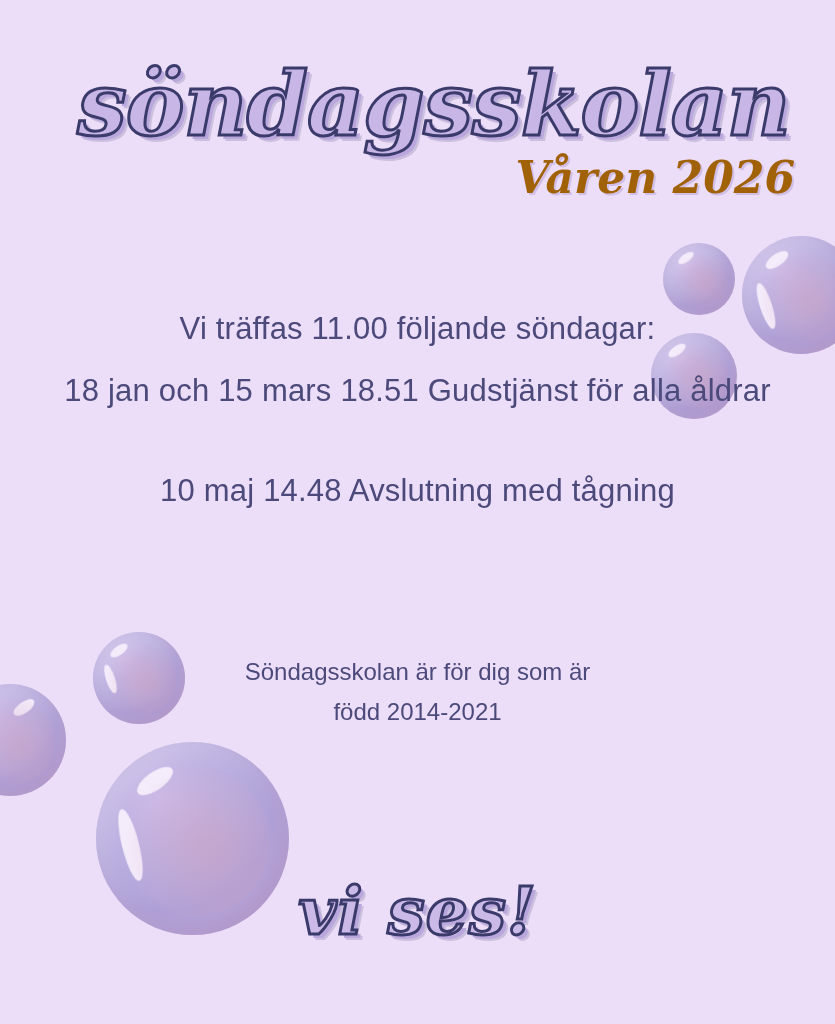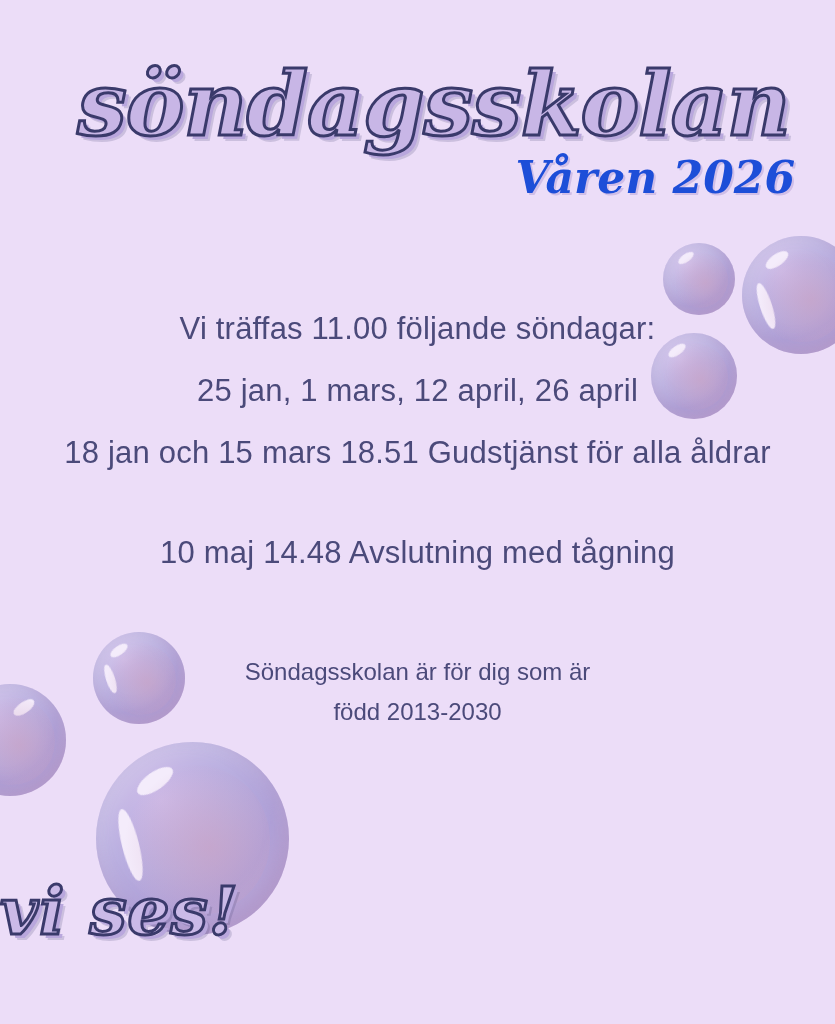--- a/index.html
+++ b/index.html
@@ -69,21 +69,21 @@
     white-space: nowrap;
   }
   .subhead {
     position: absolute;
     right: 40px;
     top: 152px;
     font-family: "DejaVu Serif", serif;
     font-style: italic;
     font-weight: 700;
     font-size: 44px;
-    color: #1d4ed8;
+    color: #a16207;
     letter-spacing: 0px;
     text-shadow: 2px 2px 0 rgba(190,170,220,0.6);
   }
 
   
   .body-block {
     position: absolute;
     left: 0;
     top: 298px;
     width: 835px;
@@ -111,21 +111,21 @@
     line-height: 40px;
     color: #4b4a7a;
   }
 
   
   .footer-wrap {
     position: absolute;
     left: 0;
     top: 872px;
     width: 835px;
-    text-align: left;
+    text-align: center;
   }
   .footer {
     display: inline-block;
     font-family: "DejaVu Serif", serif;
     font-style: italic;
     font-weight: 700;
     font-size: 66px;
     color: #cbbae8;
     -webkit-text-stroke: 3px #3a3a6b;
     text-shadow:
@@ -163,27 +163,26 @@
     <div class="gloss" style="left:26px; top:66px; width:17px; height:74px; transform:rotate(-14deg);"></div>
   </div>
 
   <div class="headline-wrap">
     <div class="headline">söndagsskolan</div>
   </div>
   <div class="subhead">Våren 2026</div>
 
   <div class="body-block">
     <div class="body-line">Vi träffas 11.00 följande söndagar:</div>
-    <div class="body-line">25 jan, 1 mars, 12 april, 26 april</div>
     <div class="body-line">18 jan och 15 mars 18.51 Gudstjänst för alla åldrar</div>
     <div class="body-line spaced">10 maj 14.48 Avslutning med tågning</div>
   </div>
 
   <div class="note">
     <div>Söndagsskolan är för dig som är</div>
-    <div>född 2013-2030</div>
+    <div>född 2014-2021</div>
   </div>
 
   <div class="footer-wrap">
     <div class="footer">vi ses!</div>
   </div>
 
 </div>
 
 </body></html>

